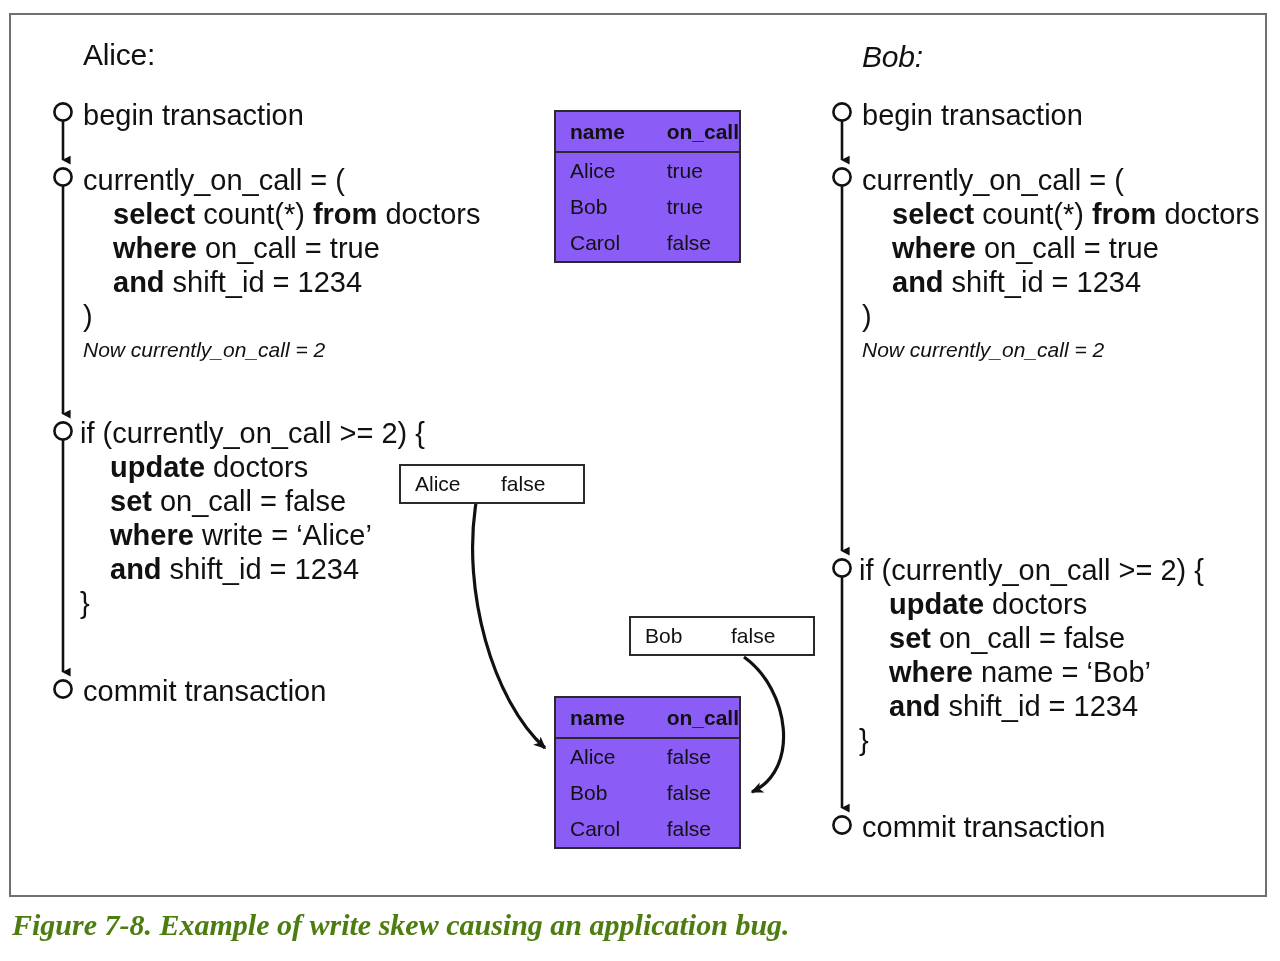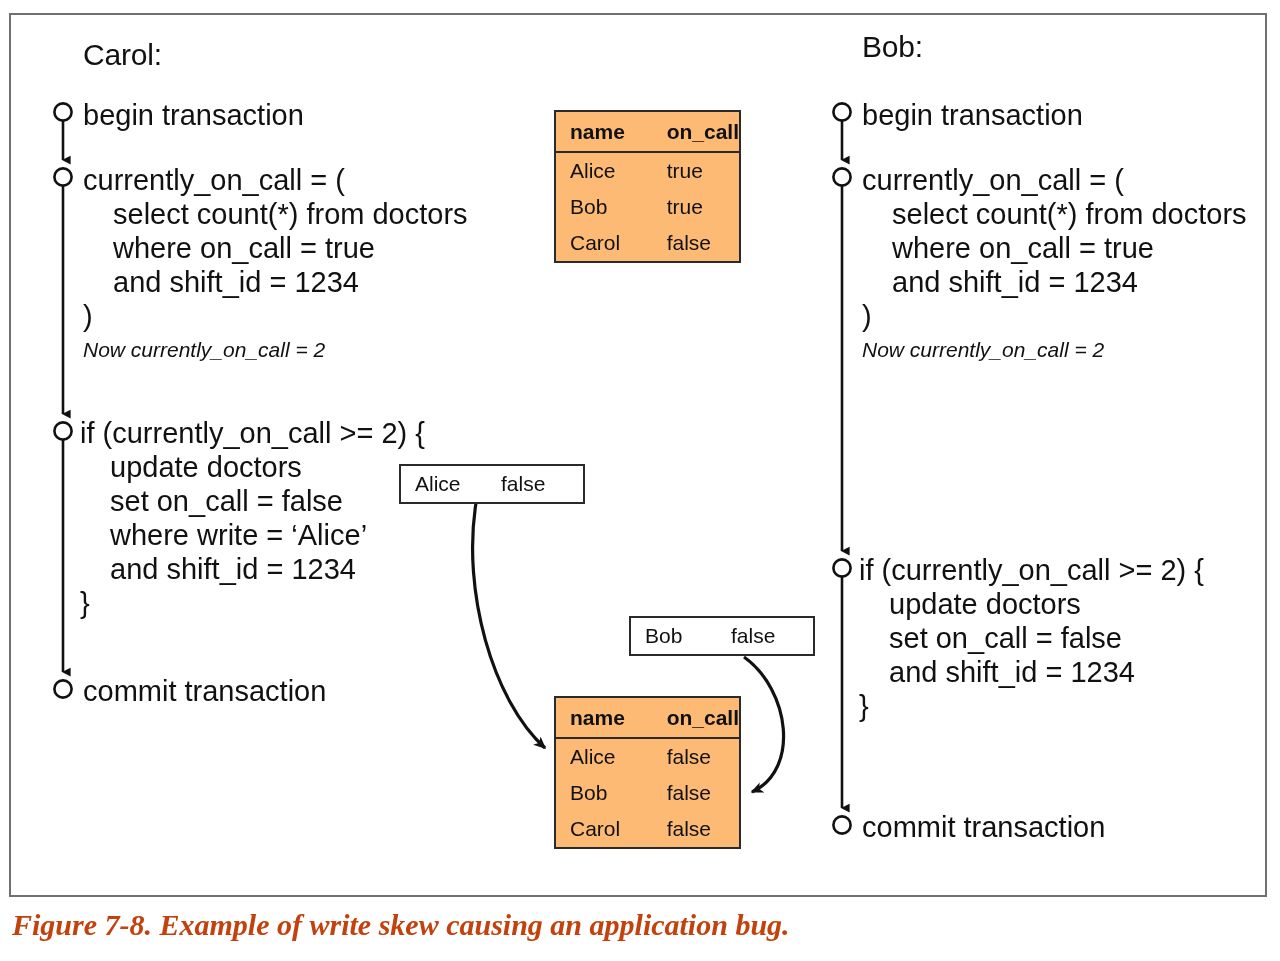--- a/index.html
+++ b/index.html
@@ -40,47 +40,47 @@
 
   
   .actor-title {
     position: absolute;
     font-size: 30px;
     font-weight: 400;
     letter-spacing: -0.2px;
     white-space: nowrap;
   }
   #actor-alice-title { left: 83px; top: 38px; }
-  #actor-bob-title   { left: 862px; top: 30px; }
+  #actor-bob-title   { left: 862px; top: 40px; font-style: italic; }
 
   .step-block {
     position: absolute;
     white-space: nowrap;
   }
   .step-line {
     font-size: 29px;
     line-height: 34px;
     white-space: pre;
   }
-  .step-line b { font-weight: normal; }
+  .step-line b { font-weight: bold; }
   .indent { padding-left: 30px; }
   .note-line {
     font-size: 21px;
     font-style: italic;
     line-height: 26px;
     white-space: pre;
     padding-top: 4px;
   }
 
   
   .db-table {
     position: absolute;
     border: 2px solid #2a2a2a;
     box-sizing: border-box;
-    background: #fdba74;
+    background: #8b5cf6;
   }
   .db-table table {
     border-collapse: collapse;
     width: 100%;
   }
   .db-table th,
   .db-table td {
     text-align: left;
     font-size: 21px;
     padding: 6px 0 6px 14px;
@@ -118,21 +118,21 @@
   
   #figure-caption {
     position: absolute;
     left: 12px;
     top: 908px;
     font-family: "Liberation Serif", serif;
     font-style: italic;
     font-weight: bold;
     font-size: 30px;
     white-space: nowrap;
-    color: #c2410c;
+    color: #4d7c0f;
   }
 </style>
 </head>
 <body>
 
 <div id="figure-frame"></div>
 
 <svg id="diagram-svg" viewBox="0 0 1280 961" xmlns="http://www.w3.org/2000/svg">
   <defs>
     <marker id="arrowDown" markerWidth="10" markerHeight="10" refX="4.6" refY="7.6" orient="auto" markerUnits="userSpaceOnUse">
@@ -161,21 +161,21 @@
     <circle cx="842" cy="177" r="8.6" fill="#ffffff" stroke="#111111" stroke-width="2.6"></circle>
     <circle cx="842" cy="568" r="8.6" fill="#ffffff" stroke="#111111" stroke-width="2.6"></circle>
     <circle cx="842" cy="825" r="8.6" fill="#ffffff" stroke="#111111" stroke-width="2.6"></circle>
   </g>
 
   <path d="M476,503 C462,590 492,700 545,748" fill="none" stroke="#111111" stroke-width="3.2" marker-end="url(#arrowCurve)"></path>
 
   <path d="M744,657 C790,690 800,770 752,792" fill="none" stroke="#111111" stroke-width="3.2" marker-end="url(#arrowCurve)"></path>
 </svg>
 
-<div class="actor-title" id="actor-alice-title">Carol:</div>
+<div class="actor-title" id="actor-alice-title">Alice:</div>
 
 <div class="step-block" style="left:83px; top:98px;">
   <div class="step-line">begin transaction</div>
 </div>
 
 <div class="step-block" style="left:83px; top:163px;">
   <div class="step-line">currently_on_call = (</div>
   <div class="step-line indent"><b>select</b><span> count(*) </span><b>from</b><span> doctors</span></div>
   <div class="step-line indent"><b>where</b><span> on_call = true</span></div>
   <div class="step-line indent"><b>and</b><span> shift_id = 1234</span></div>
@@ -208,20 +208,21 @@
   <div class="step-line indent"><b>where</b><span> on_call = true</span></div>
   <div class="step-line indent"><b>and</b><span> shift_id = 1234</span></div>
   <div class="step-line">)</div>
   <div class="note-line">Now currently_on_call = 2</div>
 </div>
 
 <div class="step-block" style="left:859px; top:553px;">
   <div class="step-line">if (currently_on_call &gt;= 2) {</div>
   <div class="step-line indent"><b>update</b><span> doctors</span></div>
   <div class="step-line indent"><b>set</b><span> on_call = false</span></div>
+  <div class="step-line indent"><b>where</b><span> name = ‘Bob’</span></div>
   <div class="step-line indent"><b>and</b><span> shift_id = 1234</span></div>
   <div class="step-line">}</div>
 </div>
 
 <div class="step-block" style="left:862px; top:810px;">
   <div class="step-line">commit transaction</div>
 </div>
 
 <div class="db-table" id="db-table-before" style="left:554px; top:110px; width:187px;">
   <table>

